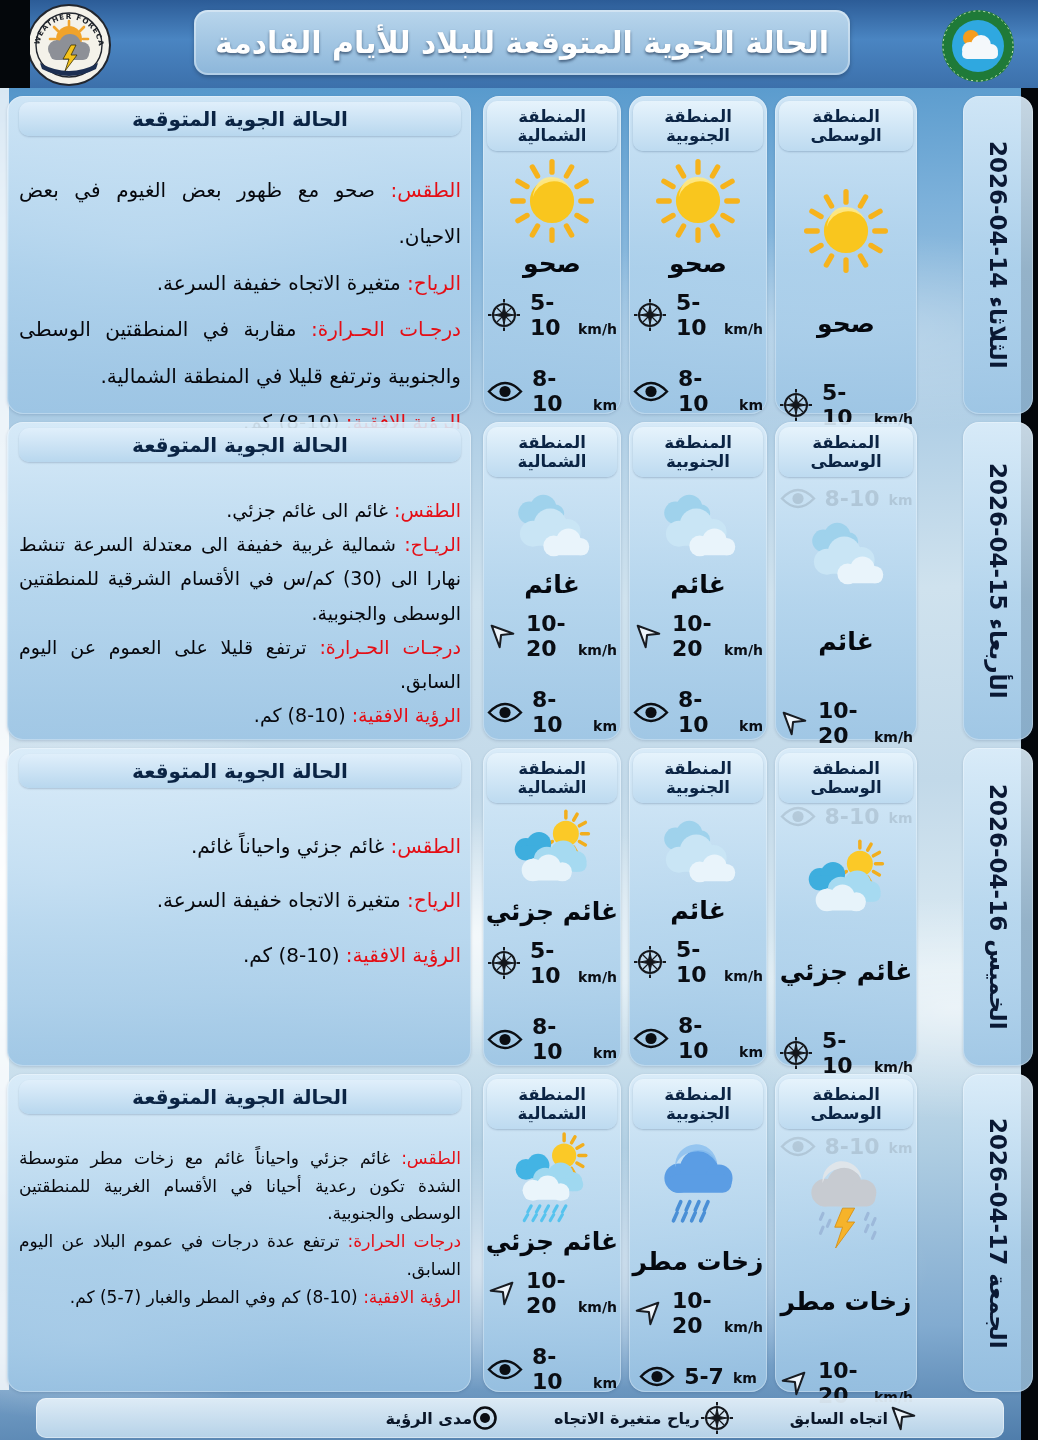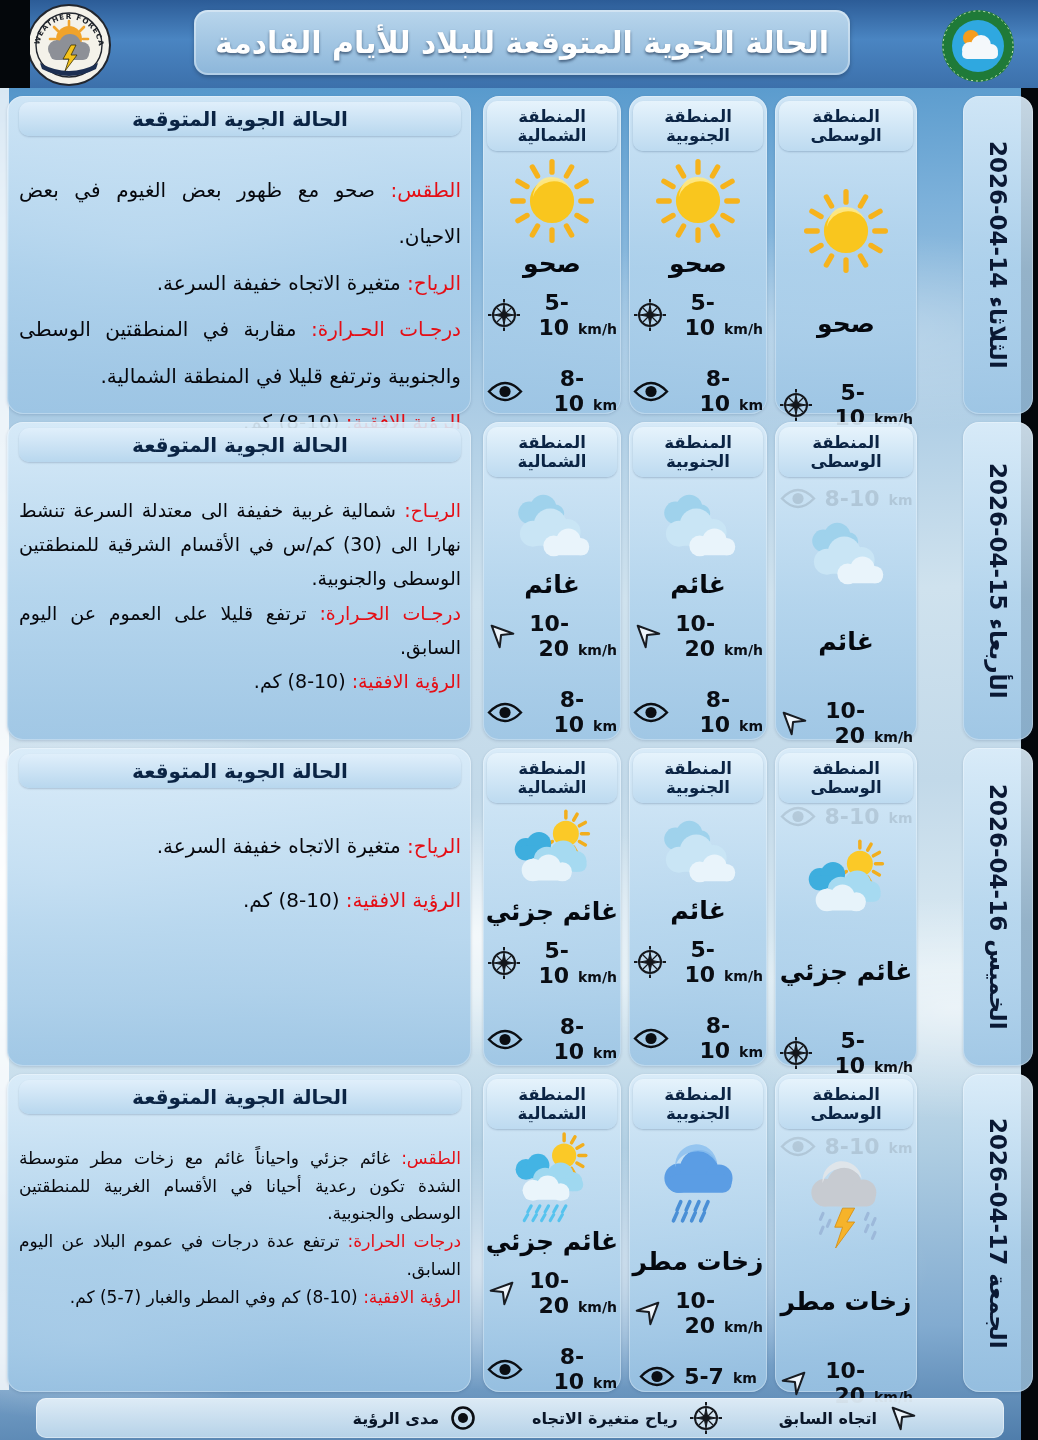--- a/index.html
+++ b/index.html
@@ -39,42 +39,42 @@
   .region{width:130px;margin-left:8px;display:flex;flex-direction:column;align-items:center;padding:5px 4px 3px;}
   .region.central{width:134px;gap:30px;}
   .region.northern{margin-left:12px;}
   .region-name{align-self:stretch;background:linear-gradient(180deg,#e6f3fc,#bddaf0);border-radius:10px;
     text-align:center;font-weight:bold;font-size:16.5px;color:#0b2444;padding:6px 2px;box-shadow:0 1px 2px rgba(10,40,80,.22);}
   .wicon{flex:1;display:flex;align-items:center;justify-content:center;margin-top:2px;}
   .cond{font-weight:bold;font-size:25px;color:#05080e;margin:0 0 8px;white-space:nowrap;}
   .metric{direction:ltr;display:flex;align-items:center;gap:9px;font-weight:bold;color:#0a0d13;}
   .metric.wind{margin-top:4px;}
   .metric.vis{margin-top:26px;}
-  .metric .val{font-size:22px;text-align:right;}
+  .metric .val{font-size:22px;}
   .metric .unit{font-size:14px;align-self:flex-end;padding-bottom:3px;}
   .micon{display:flex;align-items:center;}
 
   
   .desc{flex:1;display:flex;flex-direction:column;padding:6px 10px 6px 12px;gap:27px;}
   .desc-title{align-self:stretch;background:linear-gradient(180deg,#e0effb,#b8d7ee);border-radius:10px;text-align:center;
     font-weight:bold;font-size:20px;color:#0b2444;padding:5px 0;box-shadow:0 1px 2px rgba(10,40,80,.2);}
   .desc-body{margin-top:4px;direction:rtl;text-align:justify;font-weight:normal;color:#06070c;}
   .desc-body p{margin:0;}
   .dlabel{color:#e50e15;}
   .lh1{font-size:20px;line-height:2.32;}
   .lh2{font-size:19px;line-height:1.8;}
   .lh3{font-size:20px;line-height:2.72;}
   .lh4{font-size:17px;line-height:1.63;}
 
   
   .footer{position:absolute;left:36px;right:34px;top:1398px;height:40px;border-radius:10px;
     background:linear-gradient(180deg,rgba(228,240,249,.94),rgba(189,216,236,.92));
     box-shadow:inset 0 0 0 1px rgba(255,255,255,.4);
     display:flex;direction:rtl;align-items:center;padding-right:86px;gap:56px;}
-  .legend-item{display:flex;direction:rtl;align-items:center;gap:11px;font-weight:bold;font-size:16px;color:#0a1628;}
+  .legend-item{display:flex;direction:rtl;align-items:center;font-weight:bold;font-size:16px;color:#0a1628;}
 </style>
 </head>
 <body>
 
 <div id="page">
   <div class="sky"></div>
   <div class="edge-left"></div>
   <div class="edge-right"></div>
 
   <div class="header">
@@ -453,20 +453,21 @@
               </svg>
             </span>
         <span class="val">8-10</span>
             <span class="unit">km</span>
       </div>
     </div>
 
     <div class="card desc">
       <div class="desc-title">الحالة الجوية المتوقعة</div>
       <div class="desc-body lh2">
+        <p><span class="dlabel">الطقس:</span><span> غائم الى غائم جزئي.</span></p>
         <p><span class="dlabel">الريـاح:</span><span> شمالية غربية خفيفة الى معتدلة السرعة تنشط نهارا الى (30) كم/س في الأقسام الشرقية للمنطقتين الوسطى والجنوبية.</span></p>
         <p><span class="dlabel">درجـات الحـرارة:</span><span> ترتفع قليلا على العموم عن اليوم السابق.</span></p>
         <p><span class="dlabel">الرؤية الافقية:</span><span> (10-8) كم.</span></p>
       </div>
     </div>
   </div>
 
   <div class="row">
     <div class="card date-card">
       <div class="date-text">الخميس 16-04-2026</div>
@@ -667,20 +668,21 @@
               </svg>
             </span>
         <span class="val">8-10</span>
             <span class="unit">km</span>
       </div>
     </div>
 
     <div class="card desc">
       <div class="desc-title">الحالة الجوية المتوقعة</div>
       <div class="desc-body lh3">
+        <p><span class="dlabel">الطقس:</span><span> غائم جزئي واحياناً غائم.</span></p>
         <p><span class="dlabel">الرياح:</span><span> متغيرة الاتجاه خفيفة السرعة.</span></p>
         <p><span class="dlabel">الرؤية الافقية:</span><span> (10-8) كم.</span></p>
       </div>
     </div>
   </div>
 
   <div class="row">
     <div class="card date-card">
       <div class="date-text">الجمعة 17-04-2026</div>
     </div>

